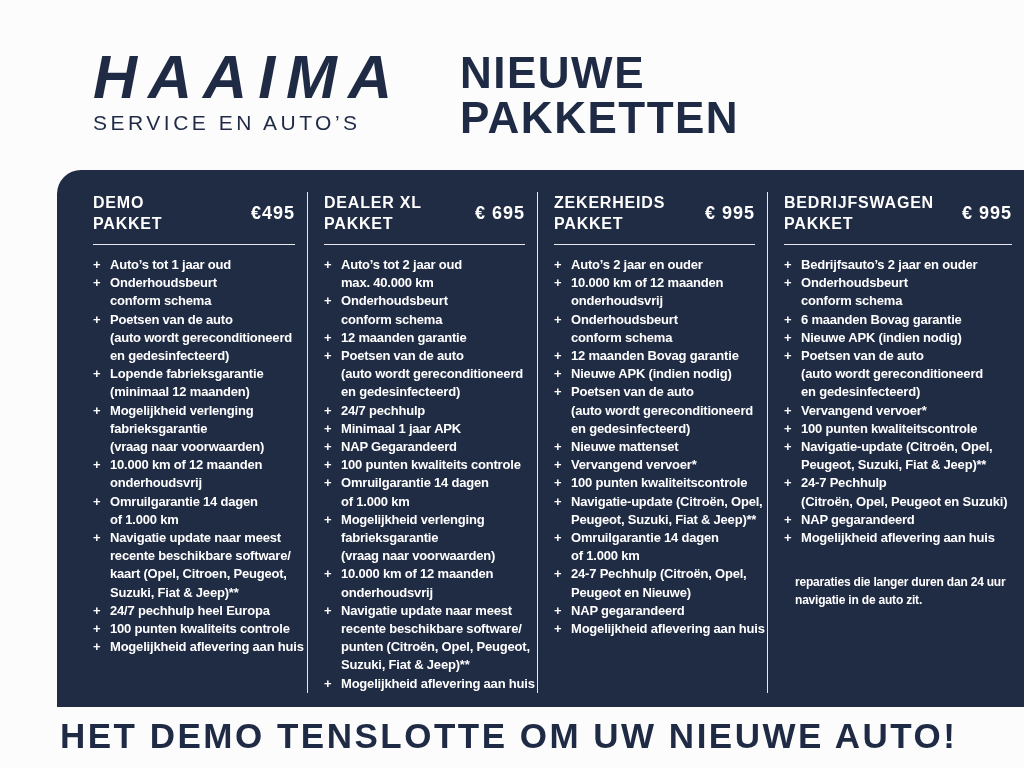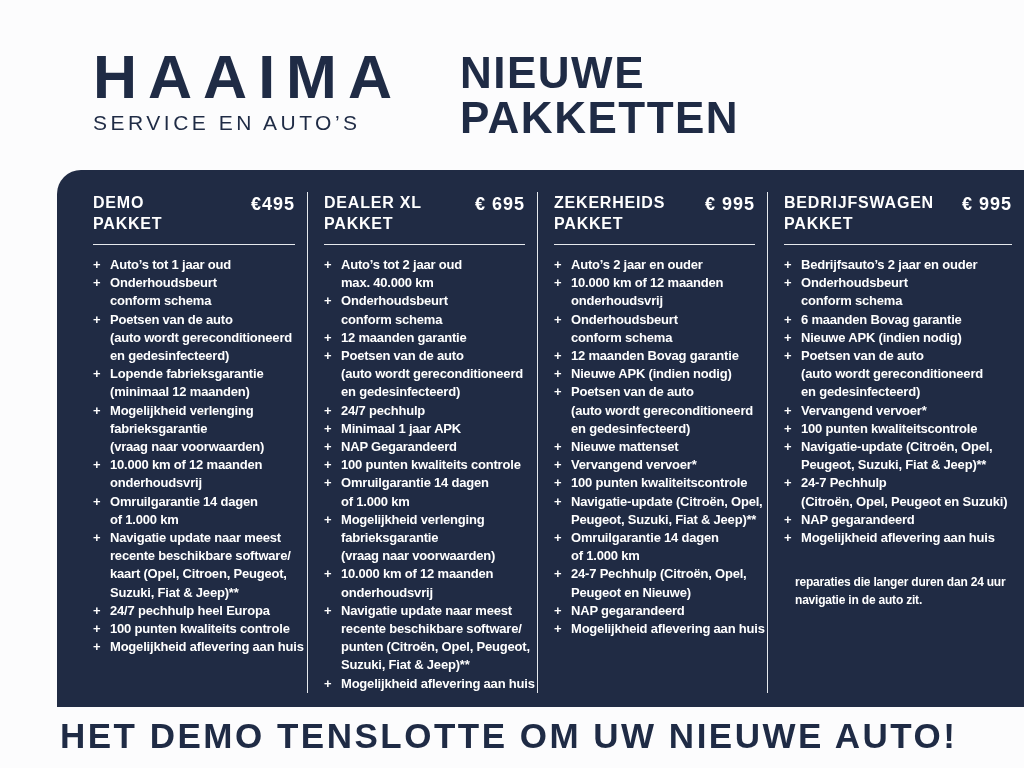--- a/index.html
+++ b/index.html
@@ -15,39 +15,39 @@
     width:1024px;height:768px;
     background:var(--page_bg);
     font-family:"Liberation Sans", sans-serif;
     color:var(--ink);
     overflow:hidden;
   }
   .page{position:relative;width:1024px;height:768px;}
 
   
   .brand{position:absolute;left:93px;top:46px;}
-  .brand-name{font-size:61px;font-weight:bold;letter-spacing:11px;line-height:1.02;}
+  .brand-name{font-size:61px;font-weight:bold;letter-spacing:11px;line-height:1.02;font-style:italic;}
   .brand-tagline{font-size:21px;font-weight:normal;letter-spacing:3.5px;margin-top:3px;}
   .page-title{position:absolute;left:460px;top:50px;margin:0;
     font-size:44px;font-weight:bold;letter-spacing:1.5px;line-height:45px;}
   .page-title .line{display:block;}
 
   
   .panel{
     position:absolute;left:57px;top:170px;width:967px;height:537px;
     background:var(--panel_bg);
     border-radius:24px 0 0 0;
     display:grid;grid-template-columns:250px 230px 230px 1fr;
     padding:22px 0 16px;
     color:var(--text_light);
   }
   .col{padding:0 12px 0 16px;min-width:0;}
   .col:first-child{padding-left:36px;}
   .col + .col{border-left:1.5px solid var(--divider);}
-  .col-head{display:flex;justify-content:space-between;align-items:flex-start;}
+  .col-head{display:flex;justify-content:space-between;align-items:center;}
   .col-title{font-size:16px;font-weight:bold;letter-spacing:.8px;line-height:21px;}
   .col-title .line{display:block;white-space:nowrap;}
   .col-price{font-size:18px;font-weight:bold;letter-spacing:1px;line-height:25px;white-space:nowrap;padding-left:6px;}
   .rule{border-bottom:1.5px solid var(--divider);margin:10px 0 11px;}
   .features{list-style:none;margin:0;padding:0;
     font-size:13px;font-weight:bold;letter-spacing:-0.2px;line-height:18.2px;}
   .feature{display:flex;}
   .plus{width:17px;flex:none;}
   .feat-text{flex:1;min-width:0;}
   .feat-text .line{display:block;white-space:nowrap;}

